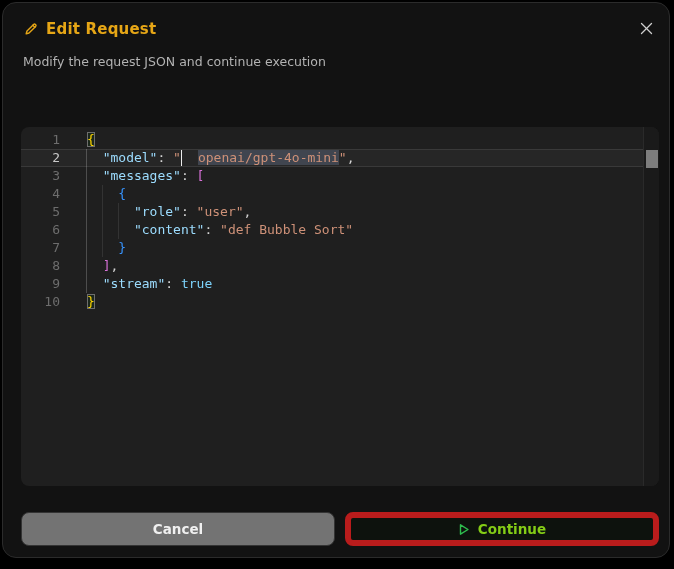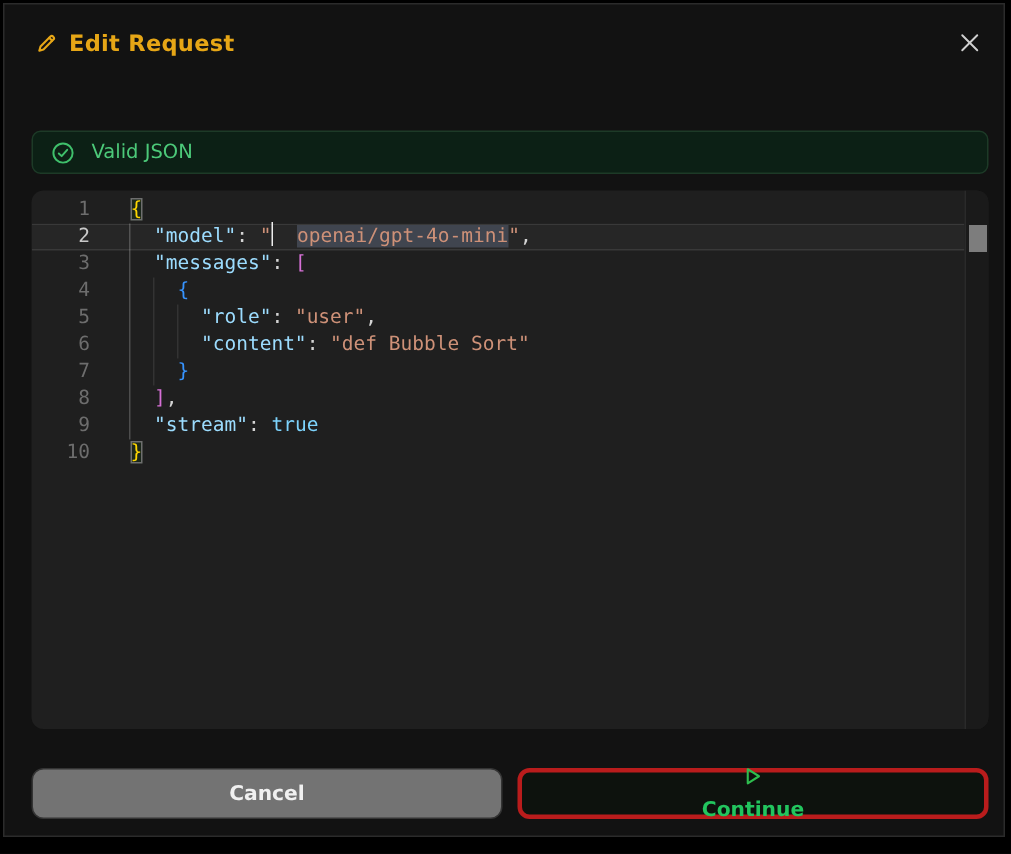--- a/index.html
+++ b/index.html
@@ -1,21 +1,21 @@
 <!DOCTYPE html>
 <html><head>
 <meta charset="utf-8">
 <style>
   * { margin:0; padding:0; box-sizing:border-box; }
   html,body { width:674px; height:569px; background:#000; overflow:hidden; }
   body { font-family:"DejaVu Sans", sans-serif; }
   .stage { position:relative; width:674px; height:569px; background:#000; }
 
   .modal { position:absolute; left:2px; top:2px; width:668px; height:556px;
-           background:#121212; border:1px solid #2b2b2b; border-radius:0; }
+           background:#121212; border:1px solid #2b2b2b; border-radius:14px; }
 
   
   .hdr-icon { position:absolute; left:20px; top:18px; width:16px; height:16px; }
   .hdr-title { position:absolute; left:43px; top:17px; font-size:15px; font-weight:bold;
                color:#e6a616; letter-spacing:.2px; }
   .close-btn { position:absolute; right:10px; top:12px; width:26px; height:26px;
                display:flex; align-items:center; justify-content:center; cursor:pointer;
                background:transparent; border:none; }
   .subtitle { position:absolute; left:20px; top:51px; font-size:12.5px; color:#b3b3b3; }
 
@@ -55,21 +55,21 @@
   .g2 { left:97px; top:76px;  height:36px; }
   .ruler { position:absolute; right:0; top:0; bottom:0; width:16px; background:#1a1a1a;
            border-left:1px solid #2a2a2a; }
   .ruler-marker { position:absolute; left:2px; top:23px; width:12px; height:18px; background:#7d7d7d; }
 
   
   .btn { position:absolute; top:509px; height:34px; width:314px; border-radius:8px;
          display:flex; align-items:center; justify-content:center; gap:8px;
          font-family:"DejaVu Sans", sans-serif; font-size:13.5px; font-weight:600; cursor:pointer; }
   .btn-cancel { left:18px; background:#737373; border:1px solid #343434; color:#f0f0f0; }
-  .btn-continue { left:342px; background:#0d120d; border:3px solid #b91c1c; color:#22c55e;flex-direction:column; }
+  .btn-continue { left:342px; background:#0d120d; border:6px solid #b91c1c; color:#84cc16; }
 
   svg { display:block; }
 </style>
 </head>
 <body>
 
 <div class="stage">
   <div class="modal">
 
     <span class="hdr-icon">
@@ -80,30 +80,22 @@
     </span>
     <div class="hdr-title">Edit Request</div>
     <button class="close-btn">
       <span>
         <svg width="13" height="13" viewBox="0 0 13 13" stroke="#cfcfcf" stroke-width="1.3" stroke-linecap="round">
           <line x1="1.5" y1="1.5" x2="11.5" y2="11.5"></line>
             <line x1="11.5" y1="1.5" x2="1.5" y2="11.5"></line>
         </svg>
       </span>
     </button>
+    <div class="subtitle">Modify the request JSON and continue execution</div>
 
-    <div class="badge">
-      <span>
-        <svg width="16" height="16" viewBox="0 0 16 16" fill="none" stroke="#3fbf6b" stroke-width="1.3" stroke-linecap="round" stroke-linejoin="round">
-          <circle cx="8" cy="8" r="6.4"></circle>
-          <path d="M5.2 8.3 L7.1 10.1 L10.8 5.9"></path>
-        </svg>
-      </span>
-      <span class="badge-text">Valid JSON</span>
-    </div>
 
     <div class="editor">
       <div class="gutter">
           <div class="ln">1</div>
           <div class="ln active">2</div>
           <div class="ln">3</div>
           <div class="ln">4</div>
           <div class="ln">5</div>
           <div class="ln">6</div>
           <div class="ln">7</div>

